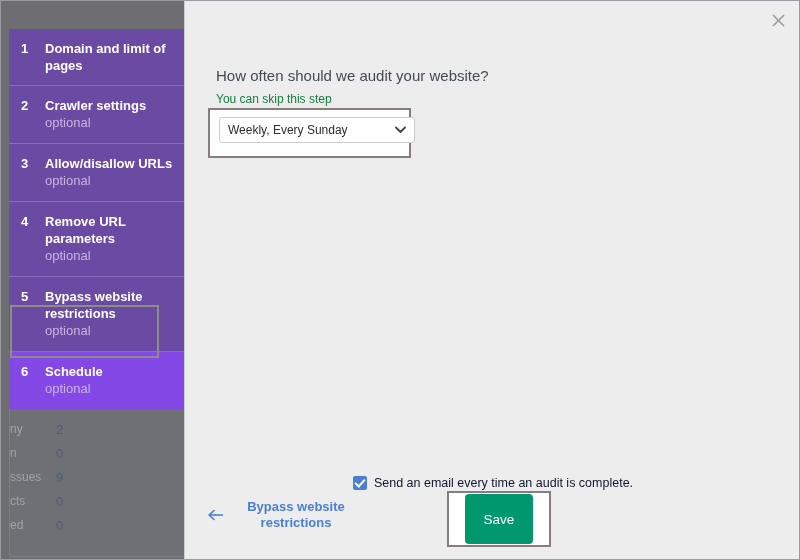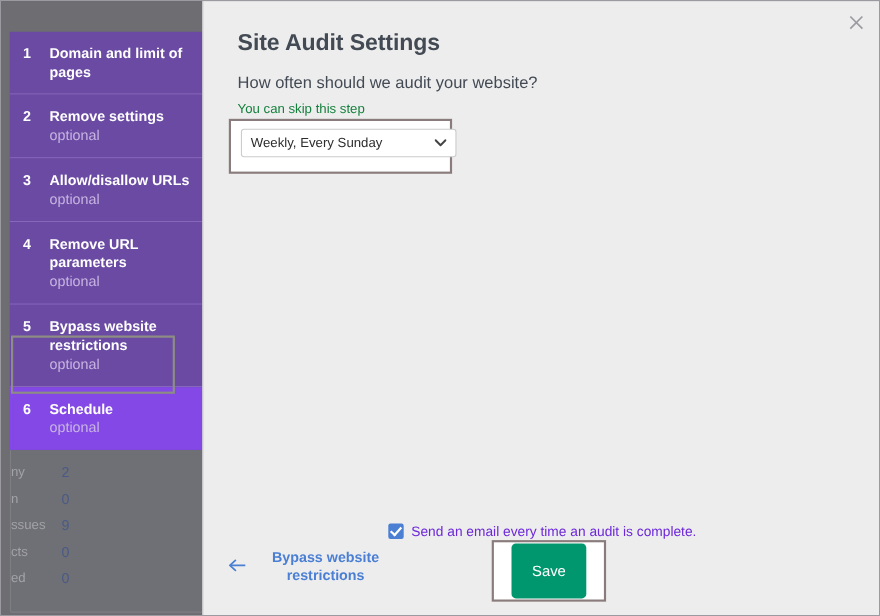--- a/index.html
+++ b/index.html
@@ -229,21 +229,21 @@
     content: "";
     position: absolute;
     left: 4px; top: 1px;
     width: 4px; height: 8px;
     border: solid #ffffff;
     border-width: 0 2px 2px 0;
     transform: rotate(42deg);
   }
   .cb-label {
     font-size: 12.5px;
-    color: #6d28d9;
+    color: #0f172a;
   }
 
   .back-link {
     position: absolute;
     left: 22px; top: 498px;
     display: flex;
     align-items: center;
     gap: 16px;
   }
   .back-arrow {
@@ -327,21 +327,21 @@
     <div class="step">
       <div class="step-num">1</div>
       <div class="step-body">
         <div class="step-title">Domain and limit of pages</div>
       </div>
     </div>
 
     <div class="step">
       <div class="step-num">2</div>
       <div class="step-body">
-        <div class="step-title">Remove settings</div>
+        <div class="step-title">Crawler settings</div>
         <div class="step-opt">optional</div>
       </div>
     </div>
 
     <div class="step">
       <div class="step-num">3</div>
       <div class="step-body">
         <div class="step-title">Allow/disallow URLs</div>
         <div class="step-opt">optional</div>
       </div>
@@ -377,21 +377,20 @@
 
   <div class="modal">
 
     <div class="close-btn">
       <svg width="15" height="15" viewBox="0 0 15 15" aria-hidden="true">
         <line x1="2" y1="2" x2="13" y2="13" stroke="#9b9ba1" stroke-width="1.6"></line>
         <line x1="13" y1="2" x2="2" y2="13" stroke="#9b9ba1" stroke-width="1.6"></line>
       </svg>
     </div>
 
-    <div class="modal-title">Site Audit Settings</div>
     <div class="question">How often should we audit your website?</div>
     <div class="subtle">You can skip this step</div>
 
     <div class="select-ring">
       <div class="select-box">
         <span class="select-value">Weekly, Every Sunday</span>
         <span class="select-caret">
           <svg width="11" height="8" viewBox="0 0 11 8" aria-hidden="true">
             <polyline points="1,1.5 5.5,6 10,1.5" fill="none" stroke="#444" stroke-width="1.8" stroke-linecap="round" stroke-linejoin="round"></polyline>
           </svg>

